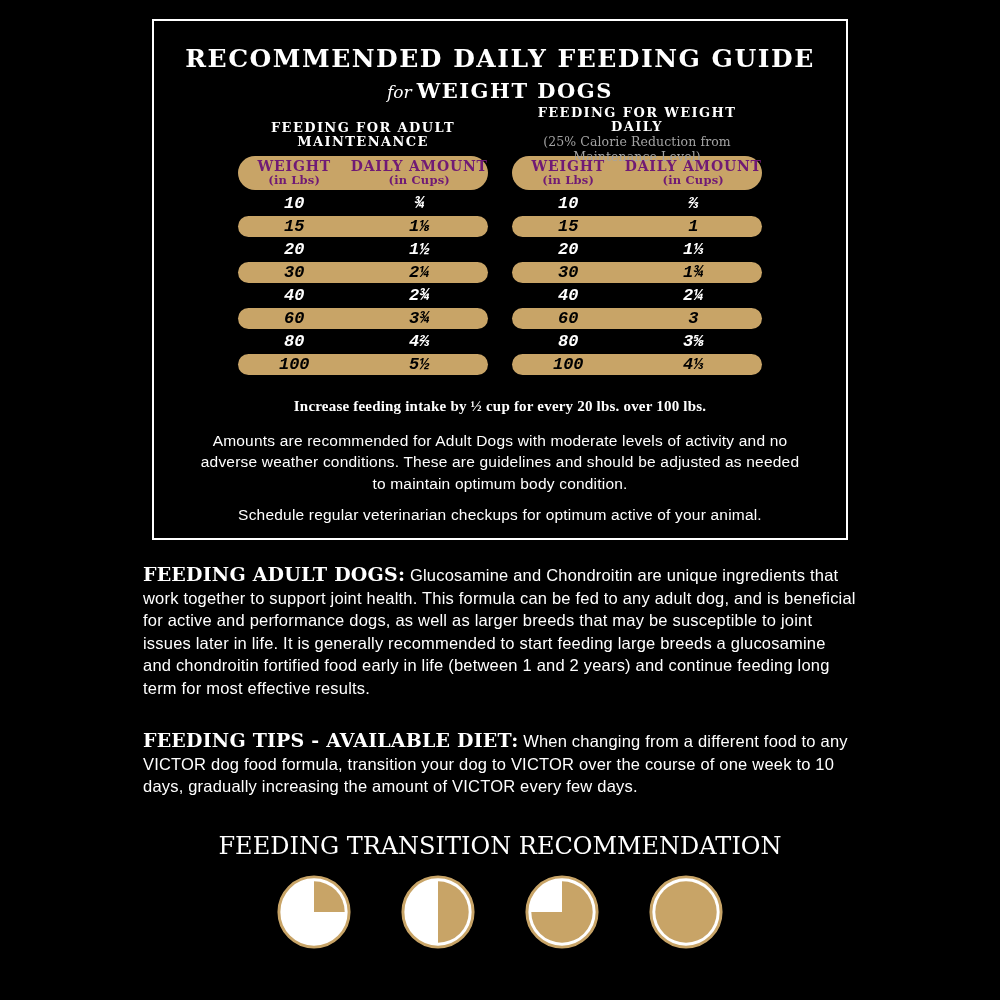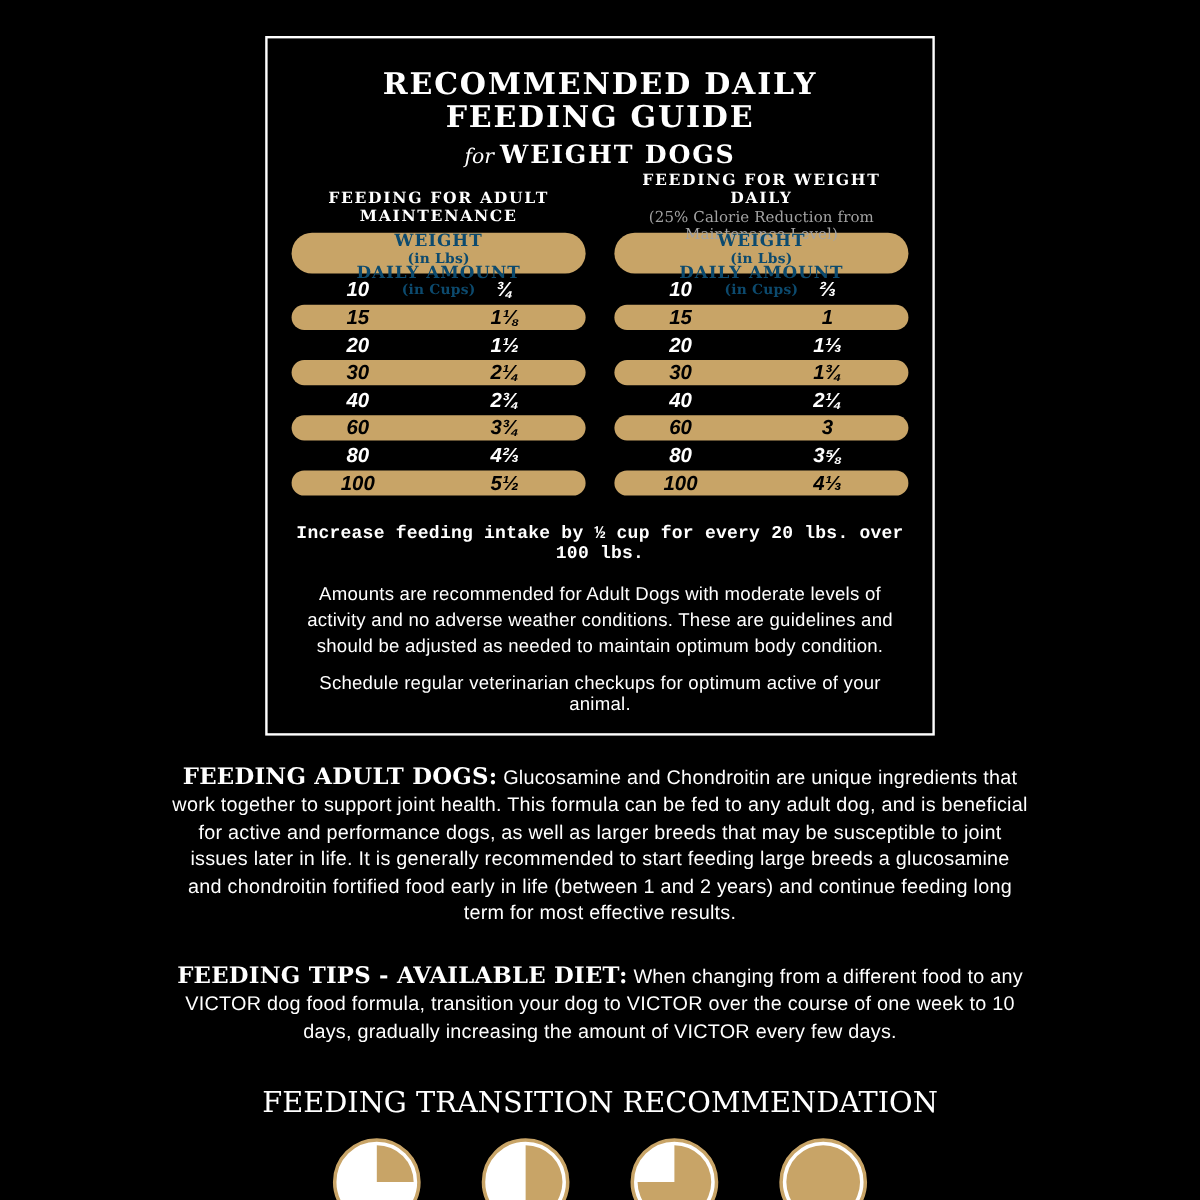--- a/index.html
+++ b/index.html
@@ -7,22 +7,22 @@
   body {
     width:1000px; height:1000px;
     background:#000;
     color:#fff;
     font-family:"Liberation Sans", sans-serif;
     overflow:hidden;
   }
 
   
   .guide-box {
-    width:558px;
-    margin:30px auto 0;
+    width:696px;
+    margin:19px auto 0;
     border:2px solid #fff;
     padding:24px 20px 14px;
     text-align:center;
   }
   .g-title {
     font-family:"DejaVu Serif", serif;
     font-weight:bold;
     font-size:25px;
     letter-spacing:1.5px;
     line-height:1.1;
@@ -53,47 +53,46 @@
   }
   .t-head .main { font-weight:bold; font-size:13px; letter-spacing:1.4px; line-height:1.1; }
   .t-head .subh { font-size:12.5px; letter-spacing:0.1px; line-height:1.15; margin-top:1px; color:#a3a3a3; }
   .subh:empty { display:none; }
 
   .pill-head {
     background:var(--tan);
     border-radius:17px;
     height:34px;
     display:flex; align-items:center;
-    color:#0c4a6e;
+    color:#701a75;
     font-family:"DejaVu Serif", serif;
     margin-top:2px;
-    flex-direction:column;
   }
   .ph-col { line-height:1.05; }
   .ph-col.c1 { flex:0 0 45%; }
   .ph-col.c2 { flex:0 0 55%; }
   .ph-col .lbl { font-weight:bold; font-size:14px; letter-spacing:0.8px; }
   .ph-col .unit { font-weight:bold; font-size:11.5px; letter-spacing:0.2px; }
 
   .t-rows { margin-top:3px; }
   .t-row {
     height:21px; margin:2px 0;
     display:flex; align-items:center;
-    font-family:Liberation Sans, sans-serif;
+    font-family:Liberation Mono, monospace;
     font-style:italic; font-weight:bold;
     font-size:17px;
   }
   .t-row .w { flex:0 0 45%; }
   .t-row .a { flex:0 0 55%; }
   .t-row.alt { background:var(--tan); border-radius:11px; color:#000000; }
 
   
   .note-bold {
     margin-top:21px;
-    font-family:Liberation Mono, monospace;
+    font-family:Liberation Serif, serif;
     font-weight:bold;
     font-size:15px;
     letter-spacing:0.2px;
   }
   .note-body {
     margin:15px auto 0;
     max-width:608px;
     font-size:15.5px;
     line-height:1.4;
     letter-spacing:0.2px;
@@ -101,21 +100,21 @@
   .note-single { margin-top:11px; font-size:15.5px; letter-spacing:0.2px; }
   .water {
     margin:21px 0 12px;
     font-family:"DejaVu Serif", serif;
     font-style:italic; font-weight:bold;
     font-size:20px;
     letter-spacing:1px;
   }
 
   
-  .sections { width:714px; margin:21px auto 0; text-align:center; }
+  .sections { width:714px; margin:21px auto 0; text-align:left; }
   .section { margin-bottom:27px; font-size:16.5px; line-height:1.37; letter-spacing:0.2px; }
   .section .shead {
     font-family:"DejaVu Serif", serif;
     font-weight:bold;
     font-size:19px;
     letter-spacing:0.2px;
   }
 
   
   .transition { text-align:center; margin-top:34px; }

